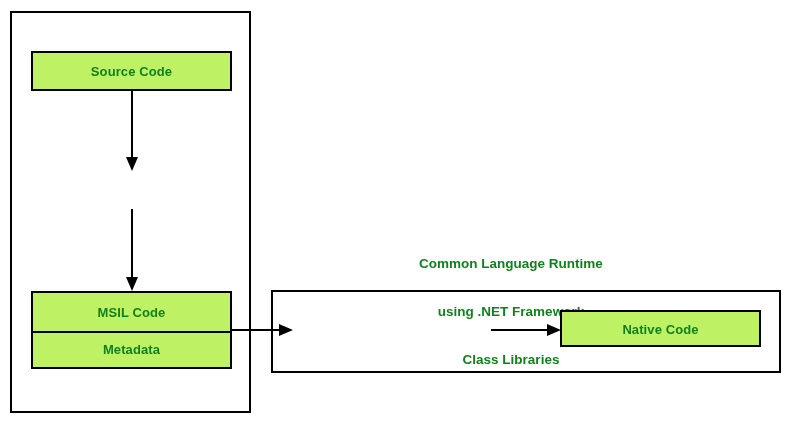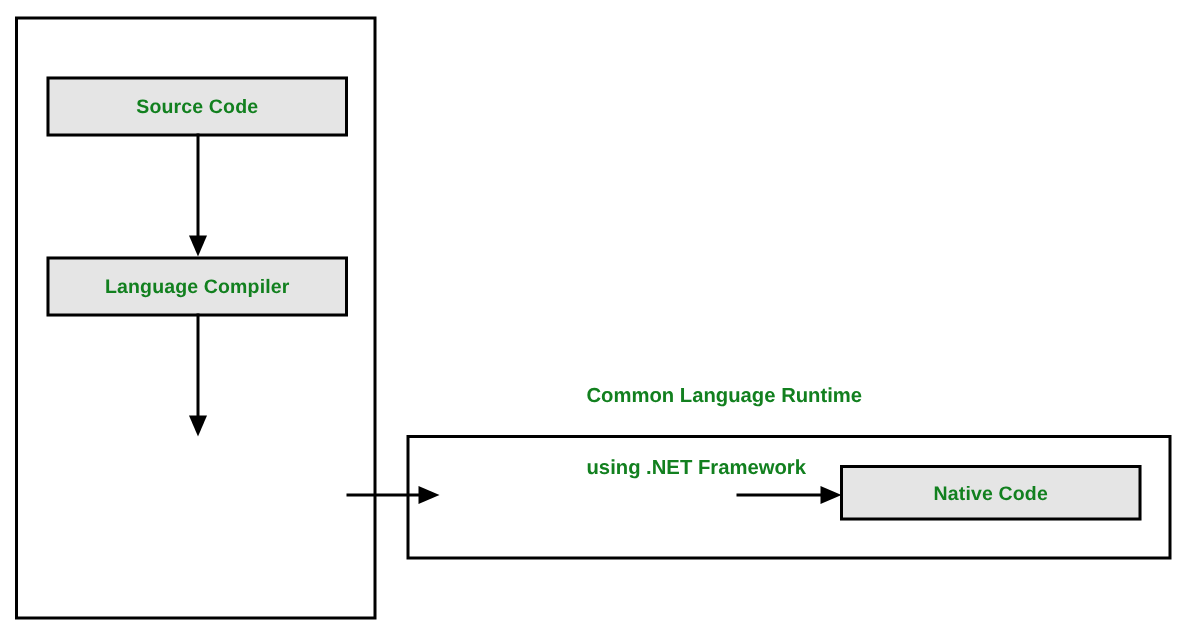--- a/index.html
+++ b/index.html
@@ -19,21 +19,21 @@
     position: absolute;
     left: 0;
     top: 0;
     width: 791px;
     height: 421px;
   }
   .box {
     position: absolute;
     box-sizing: border-box;
     border: 2px solid #000000;
-    background: #e5e5e5;
+    background: #bef264;
   }
   .plain-container {
     position: absolute;
     box-sizing: border-box;
     border: 2px solid #000000;
     background: transparent;
   }
   .box-label {
     position: absolute;
     left: 0;
@@ -61,20 +61,21 @@
     width: 100%;
     height: 0;
     border-top: 2px solid #000000;
   }
   .free-label {
     position: absolute;
     color: #12801f;
     font-weight: bold;
     font-size: 13.5px;
     line-height: 16px;
+    text-align: center;
     white-space: pre;
     user-select: none;
   }
   .connector {
     position: absolute;
     overflow: visible;
   }
   .connector line {
     stroke: #000000;
     stroke-width: 2;
@@ -92,38 +93,45 @@
 
   <div class="box" style="left:31px; top:51px; width:201px; height:40px;">
     <span class="box-label">Source Code</span>
   </div>
 
   <svg class="connector" style="left:121px; top:89px; width:22px; height:84px;" viewBox="0 0 22 84">
     <line x1="11" y1="0" x2="11" y2="74"></line>
     <polygon points="11,82 5,68 17,68"></polygon>
   </svg>
 
-  <div class="box" style="left:31px; top:171px; width:201px; height:40px;">
-    <span class="box-label">Language Compiler</span>
-  </div>
 
   <svg class="connector" style="left:121px; top:209px; width:22px; height:84px;" viewBox="0 0 22 84">
     <line x1="11" y1="0" x2="11" y2="74"></line>
     <polygon points="11,82 5,68 17,68"></polygon>
   </svg>
 
+  <div class="box" style="left:31px; top:291px; width:201px; height:78px;">
+    <div class="stack-cell" style="top:0; height:38px;">
+      <span class="box-label">MSIL Code</span>
+    </div>
+    <div class="stack-divider" style="top:38px;"></div>
+    <div class="stack-cell" style="top:38px; height:36px;">
+      <span class="box-label">Metadata</span>
+    </div>
+  </div>
 
   <svg class="connector" style="left:231px; top:319px; width:64px; height:22px;" viewBox="0 0 64 22">
     <line x1="0" y1="11" x2="54" y2="11"></line>
     <polygon points="62,11 48,5 48,17"></polygon>
   </svg>
 
   <div class="free-label" style="left:391px; top:224px; width:240px;">
     <div>Common Language Runtime</div>
     <div>using .NET Framework</div>
+    <div>Class Libraries</div>
   </div>
 
   <div class="plain-container" style="left:271px; top:290px; width:510px; height:83px;"></div>
 
 
   <svg class="connector" style="left:491px; top:319px; width:72px; height:22px;" viewBox="0 0 72 22">
     <line x1="0" y1="11" x2="62" y2="11"></line>
     <polygon points="70,11 56,5 56,17"></polygon>
   </svg>
 

